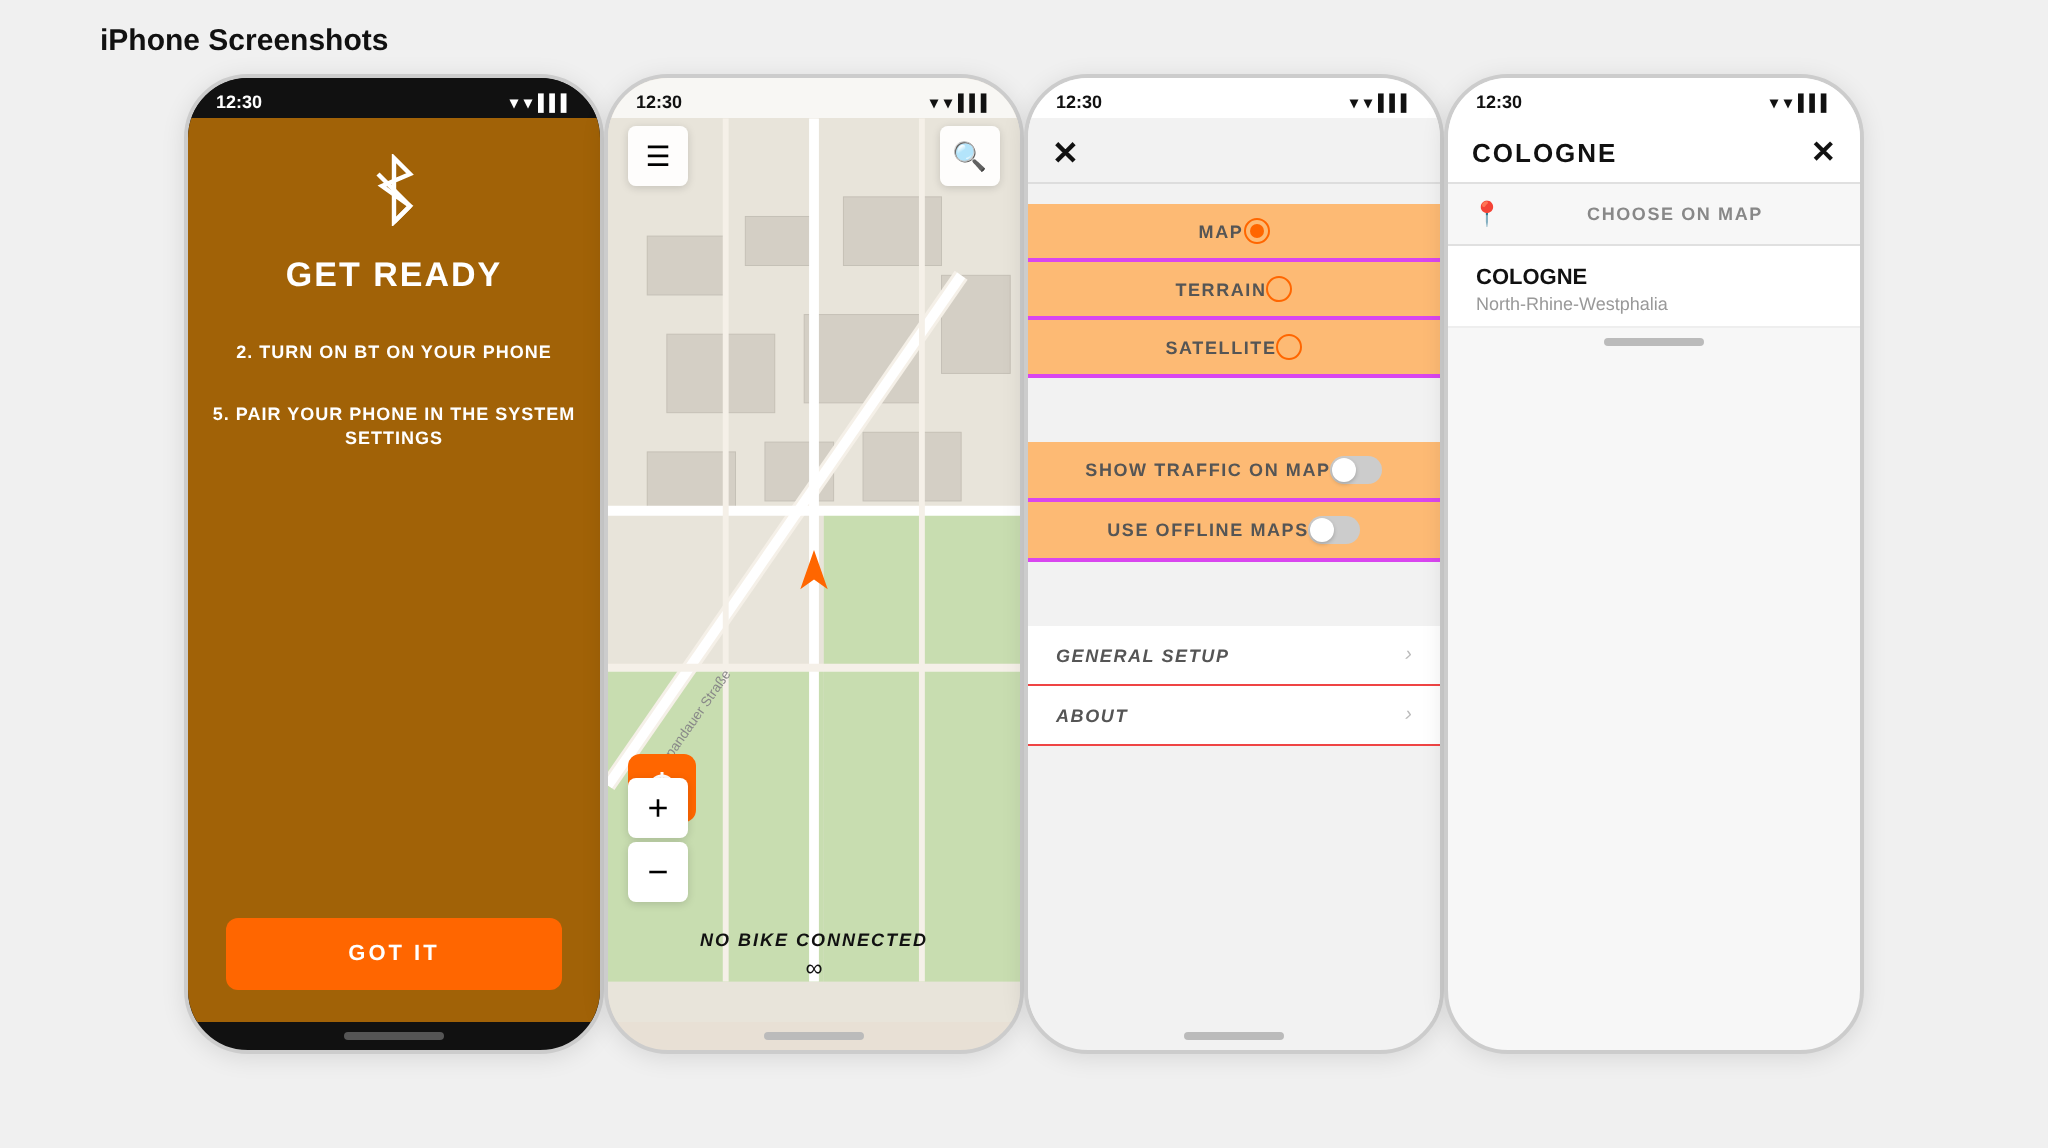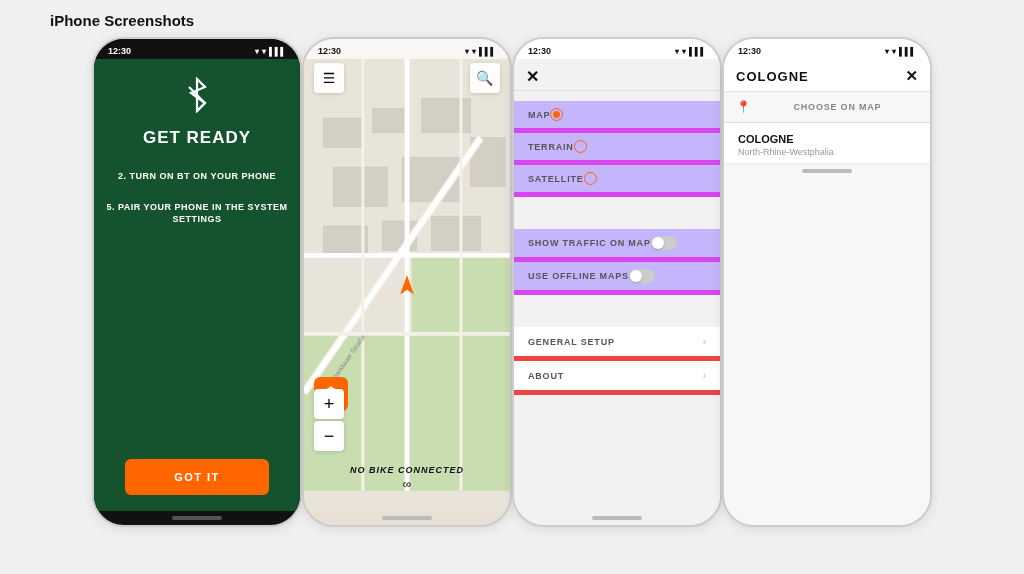--- a/index.html
+++ b/index.html
@@ -60,21 +60,21 @@
       color: #fff;
     }
     .phone-dark .status-bar { color: #fff; }
     .phone1-content {
       flex: 1;
       display: flex;
       flex-direction: column;
       align-items: center;
       justify-content: flex-start;
       padding: 18px 10px 16px;
-      background: #14532d;
+      background: #a16207;
     }
     .bt-icon {
       font-size: 28px;
       color: #fff;
       margin-bottom: 8px;
     }
     .get-ready-title {
       font-size: 17px;
       font-weight: 800;
       color: #fff;
@@ -92,21 +92,21 @@
       margin-bottom: 18px;
     }
     .got-it-btn {
       margin-top: auto;
       background: #f60;
       color: #fff;
       font-size: 11px;
       font-weight: 800;
       letter-spacing: 1.5px;
       border-radius: 6px;
-      width: 144px;
+      width: 168px;
       height: 36px;
       display: flex;
       align-items: center;
       justify-content: center;
       cursor: pointer;
     }
     .home-bar {
       height: 14px;
       display: flex;
       align-items: center;
@@ -227,24 +227,24 @@
       flex: 1;
       overflow: hidden;
       background: #f2f2f2;
     }
     .settings-section {
       padding: 10px 0 0;
     }
     .settings-item {
       display: flex;
       align-items: center;
-      justify-content: flex-start;
+      justify-content: center;
       padding: 7px 14px;
-      background: #c4b5fd;
-      border-bottom: 5px solid #d946ef;
+      background: #fdba74;
+      border-bottom: 2px solid #d946ef;
     }
     .settings-item-label {
       font-size: 9px;
       font-weight: 600;
       color: #555;
       letter-spacing: 0.8px;
     }
     .radio-circle {
       width: 13px;
       height: 13px;
@@ -282,21 +282,22 @@
     .settings-section-divider {
       height: 22px;
       background: #f2f2f2;
     }
     .settings-nav-item {
       display: flex;
       align-items: flex-end;
       justify-content: space-between;
       padding: 9px 14px;
       background: #fff;
-      border-bottom: 5px solid #ef4444;
+      border-bottom: 1px solid #ef4444;
+      font-style: italic;
     }
     .settings-nav-label {
       font-size: 9px;
       font-weight: 600;
       color: #555;
       letter-spacing: 0.8px;
     }
     .chevron { font-size: 10px; color: #bbb; }
 
     

